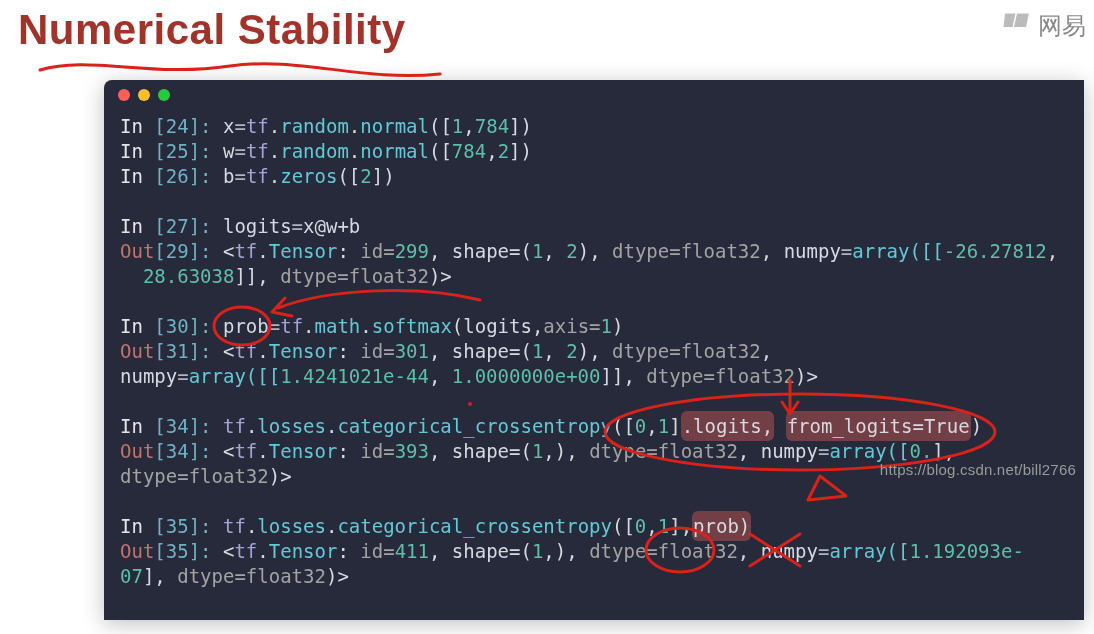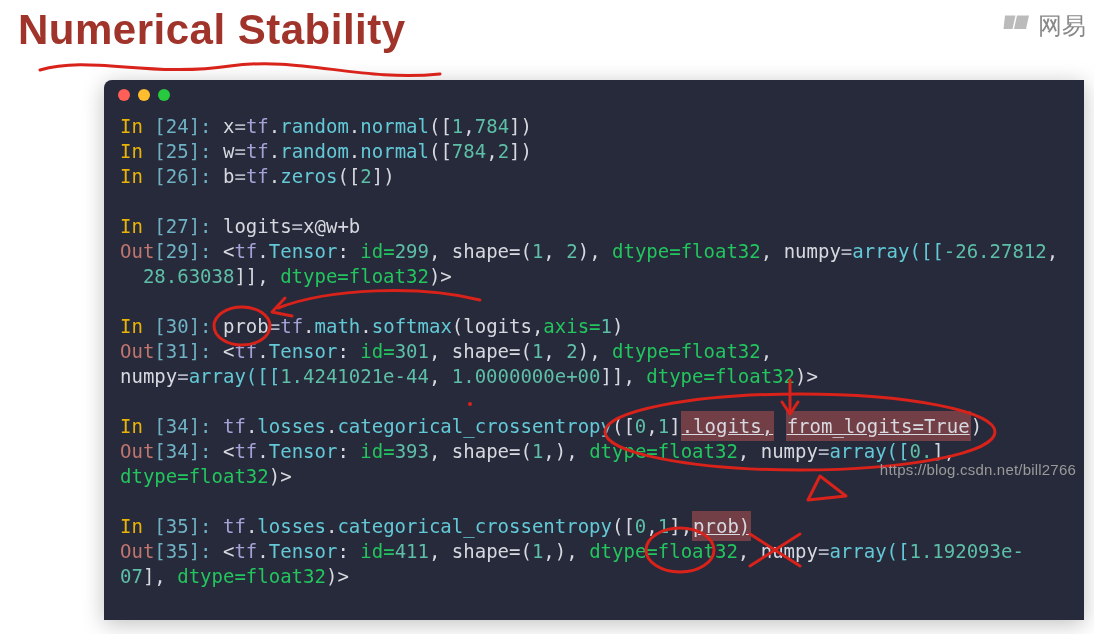--- a/index.html
+++ b/index.html
@@ -26,21 +26,21 @@
     font-size: 42px;
     font-weight: 700;
     letter-spacing: 0.5px;
   }
   .watermark {
     position: absolute;
     top: 10px;
     right: 8px;
     color: #888;
     display: flex;
-    align-items: center;
+    align-items: flex-start;
     gap: 6px;
     font-size: 24px;
     font-family: "Microsoft YaHei", sans-serif;
   }
   .watermark svg { width: 30px; height: 22px; }
   .footer-url {
     position: absolute;
     right: 18px;
     bottom: 6px;
     color: #9a9a9a;
@@ -75,35 +75,34 @@
     left: 16px;
     top: 34px;
     right: 10px;
     font-family: "SF Mono", "DejaVu Sans Mono", Menlo, Consolas, monospace;
     font-size: 19px;
     line-height: 25px;
     color: #d7d9e0;
     white-space: pre;
   }
   
-  .p-in   { color: #eab308; }  
+  .p-in   { color: #e5e5e5; }  
   .p-out  { color: #c0756e; }  
   .p-num  { color: #6fb2c4; }  
   .tk-id  { color: #d7d9e0; }  
   .tk-var { color: #d7d9e0; }  
   .tk-mod { color: #a6a2d8; margin-top: 32px; }  
   .tk-fn  { color: #63c9d6; }  
   .tk-n   { color: #5ebfa8; }  
   .tk-op  { color: #b0b3c0; }  
-  .tk-kw  { color: #22c55e; }
+  .tk-kw  { color: #a3a3a3; }
   .hl {
     background: rgba(178, 80, 80, 0.55);
-    border-radius: 0;
+    border-radius: 6px;
     padding: 4px 1px;
-    text-decoration: underline;
   }
   .annotations {
     position: absolute;
     left: 0; top: 0;
     width: 1094px; height: 634px;
     pointer-events: none;
   }
 </style>
 </head>
 <body>

